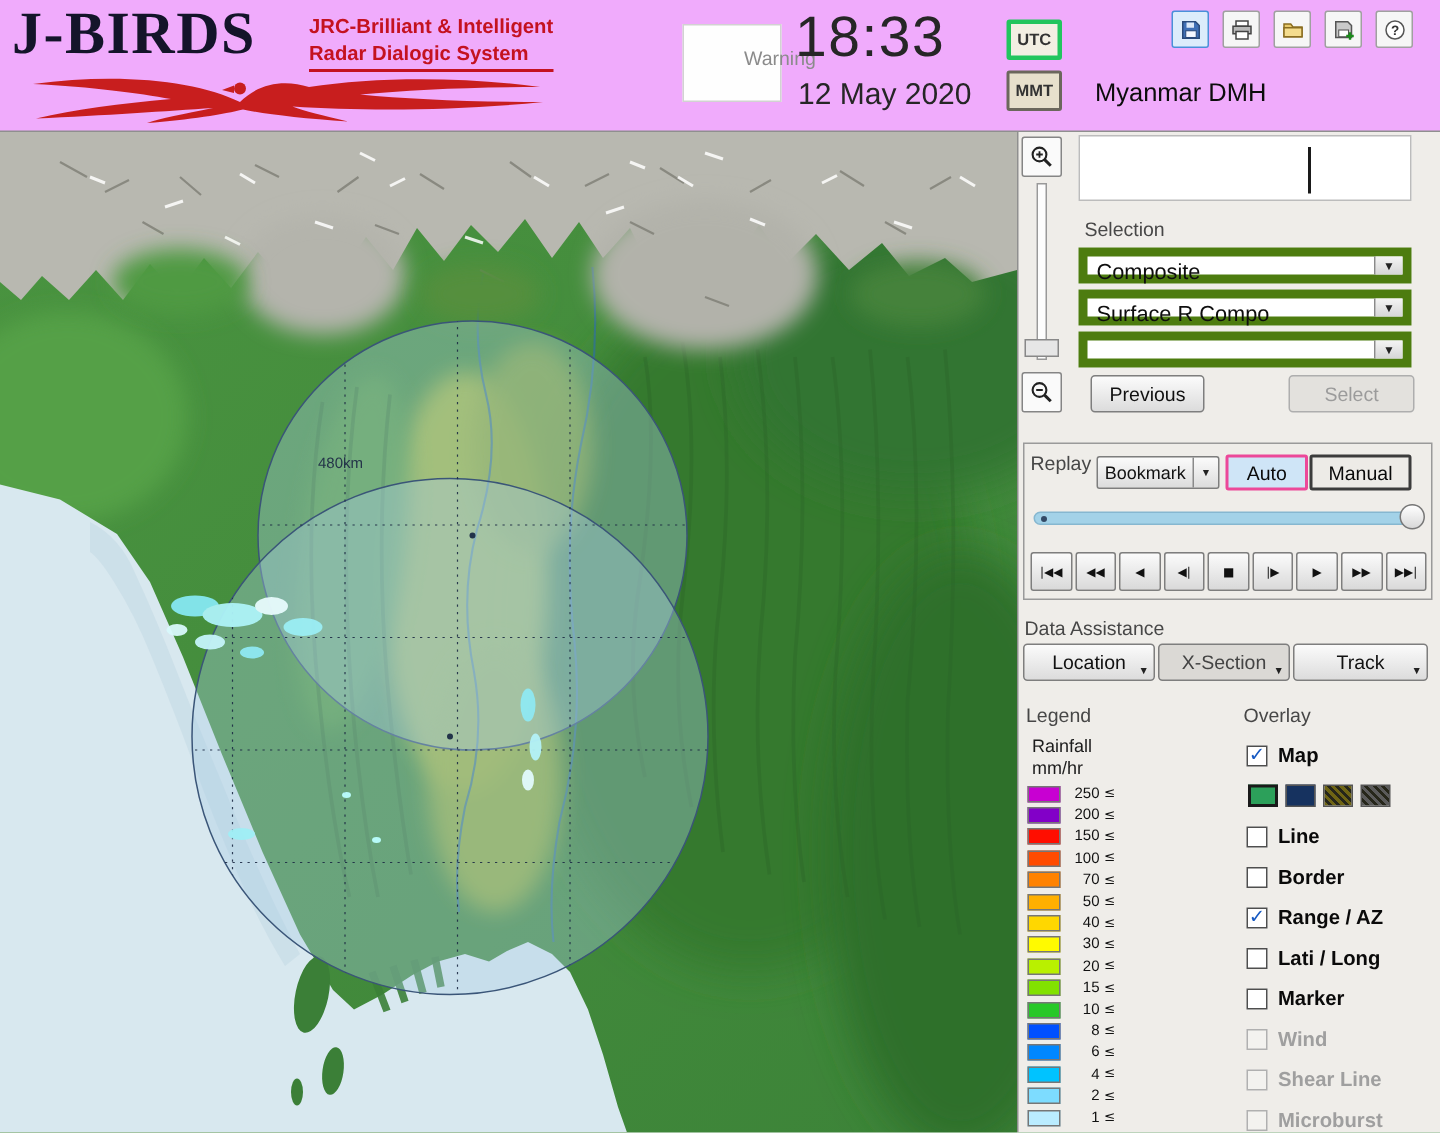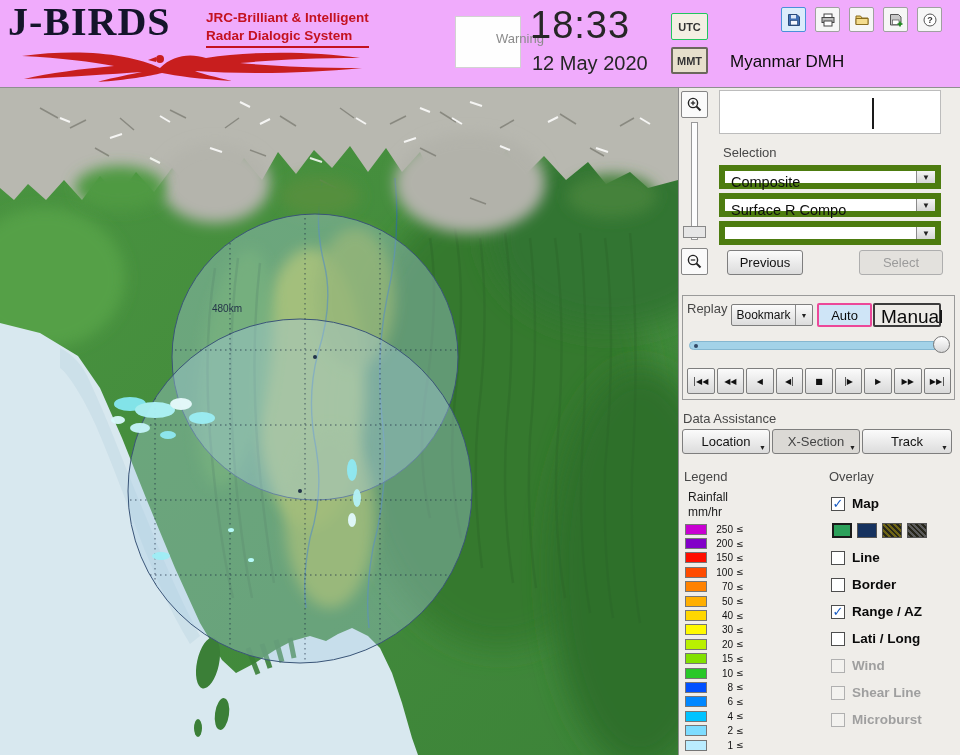--- a/index.html
+++ b/index.html
@@ -15,21 +15,21 @@
             line-height:1.3;white-space:nowrap;border-bottom:2px solid #c41220;padding-bottom:2px;}
   .logo-sub span{display:block;}
   .eagle{position:absolute;left:2px;top:44px;}
   .warning-box{position:absolute;left:455px;top:16px;width:66px;height:52px;background:#fefefe;
                border:1px solid #d2d2d2;color:#8b8b8b;font-size:13px;text-align:center;
                padding-top:14px;box-sizing:border-box;cursor:default;padding-left:40px;}
   .clock-time{position:absolute;left:530px;top:4px;font-size:38px;color:#262626;letter-spacing:1px;}
   .clock-date{position:absolute;left:532px;top:52px;font-size:20px;color:#262626;}
   .tz{position:absolute;left:671px;top:13px;}
   .tz-btn{display:block;width:37px;height:27px;margin-bottom:7px;font-size:11px;font-weight:700;color:#333;
-          background:#f3efe3;border:1px solid #22c55e;border-radius:2px;font-family:inherit;padding:0;}
+          background:#f3efe3;border:3px solid #22c55e;border-radius:2px;font-family:inherit;padding:0;}
   .tz-btn.active{background:#e7e0cc;border:2px solid #6b675c;}
   .toolbar{position:absolute;left:781px;top:7px;display:flex;gap:9px;}
   .tb-btn{width:25px;height:25px;background:#f6f6f6;border:1px solid #a0a0a0;border-radius:2px;
           display:flex;align-items:center;justify-content:center;padding:0;}
   .tb-btn.active{background:#dcecfb;border:1px solid #4a90d9;}
   .station{position:absolute;left:730px;top:52px;font-size:17px;color:#0c0c0c;}
 
   
   .map{position:absolute;left:0;top:88px;width:678px;height:667px;background:#3c8338;}
 
@@ -63,21 +63,21 @@
   #btn-previous{position:absolute;left:48px;top:162px;width:76px;height:25px;}
   #btn-select{position:absolute;left:180px;top:162px;width:84px;height:25px;background:#e3e1dd;color:#9b9b9b;border:1px solid #aeaeae;border-radius:3px;font-size:13px;font-family:inherit;}
 
   .replay-box{position:absolute;left:3px;top:207px;width:273px;height:105px;border:1px solid #9a9a9a;box-sizing:border-box;}
   .replay-label{position:absolute;left:4px;top:5px;font-size:13px;color:#474747;}
   .bookmark{position:absolute;left:48px;top:8px;width:82px;height:22px;display:flex;
             background:linear-gradient(#fbfbfb,#dcdcdc);border:1px solid #7e7e7e;border-radius:2px;box-sizing:border-box;}
   .bookmark-main{flex:1;border:0;background:transparent;font-size:12px;font-family:inherit;padding:0;color:#111;}
   .bookmark-arrow{width:17px;border:0;border-left:1px solid #8a8a8a;background:transparent;font-size:7px;color:#222;padding:0;}
   #btn-auto{position:absolute;left:134px;top:7px;width:55px;height:24px;background:#cfe5f7;border:2px solid #ec4899;border-radius:2px;font-size:13px;font-family:inherit;color:#0a0a0a;}
-  #btn-manual{position:absolute;left:190px;top:7px;width:68px;height:24px;background:#edebe7;border:2px solid #3c3c3c;border-radius:2px;font-size:19px;font-family:inherit;color:#0a0a0a;text-align:center;}
+  #btn-manual{position:absolute;left:190px;top:7px;width:68px;height:24px;background:#edebe7;border:2px solid #3c3c3c;border-radius:2px;font-size:13px;font-family:inherit;color:#0a0a0a;text-align:center;}
   .rslider{position:absolute;left:6px;top:40px;width:258px;height:18px;}
   .rtrack{position:absolute;left:0;top:5px;width:100%;height:9px;background:#a3d2e8;border:1px solid #86b7d0;border-radius:5px;box-sizing:border-box;}
   .rdot{position:absolute;left:5px;top:8px;width:4px;height:4px;background:#334a66;border-radius:50%;}
   .rthumb{position:absolute;right:-3px;top:0;width:17px;height:17px;background:linear-gradient(#fff,#d8d8d8);border:1px solid #777;border-radius:50%;box-sizing:border-box;}
   .playback{position:absolute;left:4px;top:72px;width:264px;display:flex;gap:2px;}
   .pb-btn{flex:1;height:26px;background:linear-gradient(#fbfbfb,#d9d9d9);border:1px solid #7e7e7e;border-radius:2px;
           font-size:8px;padding:0;color:#111;font-family:"DejaVu Sans",sans-serif;}
 
   .da-btn{position:absolute;top:341px;height:25px;background:linear-gradient(#fbfbfb,#dcdcdc);
           border:1px solid #7e7e7e;border-radius:3px;font-size:13px;color:#111;font-family:inherit;}
@@ -486,20 +486,24 @@
           <span class="ov-label">Border</span>
         </div>
         <div class="ov-row">
           <span class="cb">✓</span>
           <span class="ov-label">Range / AZ</span>
         </div>
         <div class="ov-row">
           <span class="cb"></span>
           <span class="ov-label">Lati / Long</span>
         </div>
+        <div class="ov-row">
+          <span class="cb"></span>
+          <span class="ov-label">Marker</span>
+        </div>
         <div class="ov-row disabled">
           <span class="cb"></span>
           <span class="ov-label">Wind</span>
         </div>
         <div class="ov-row disabled">
           <span class="cb"></span>
           <span class="ov-label">Shear Line</span>
         </div>
         <div class="ov-row disabled">
           <span class="cb"></span>

